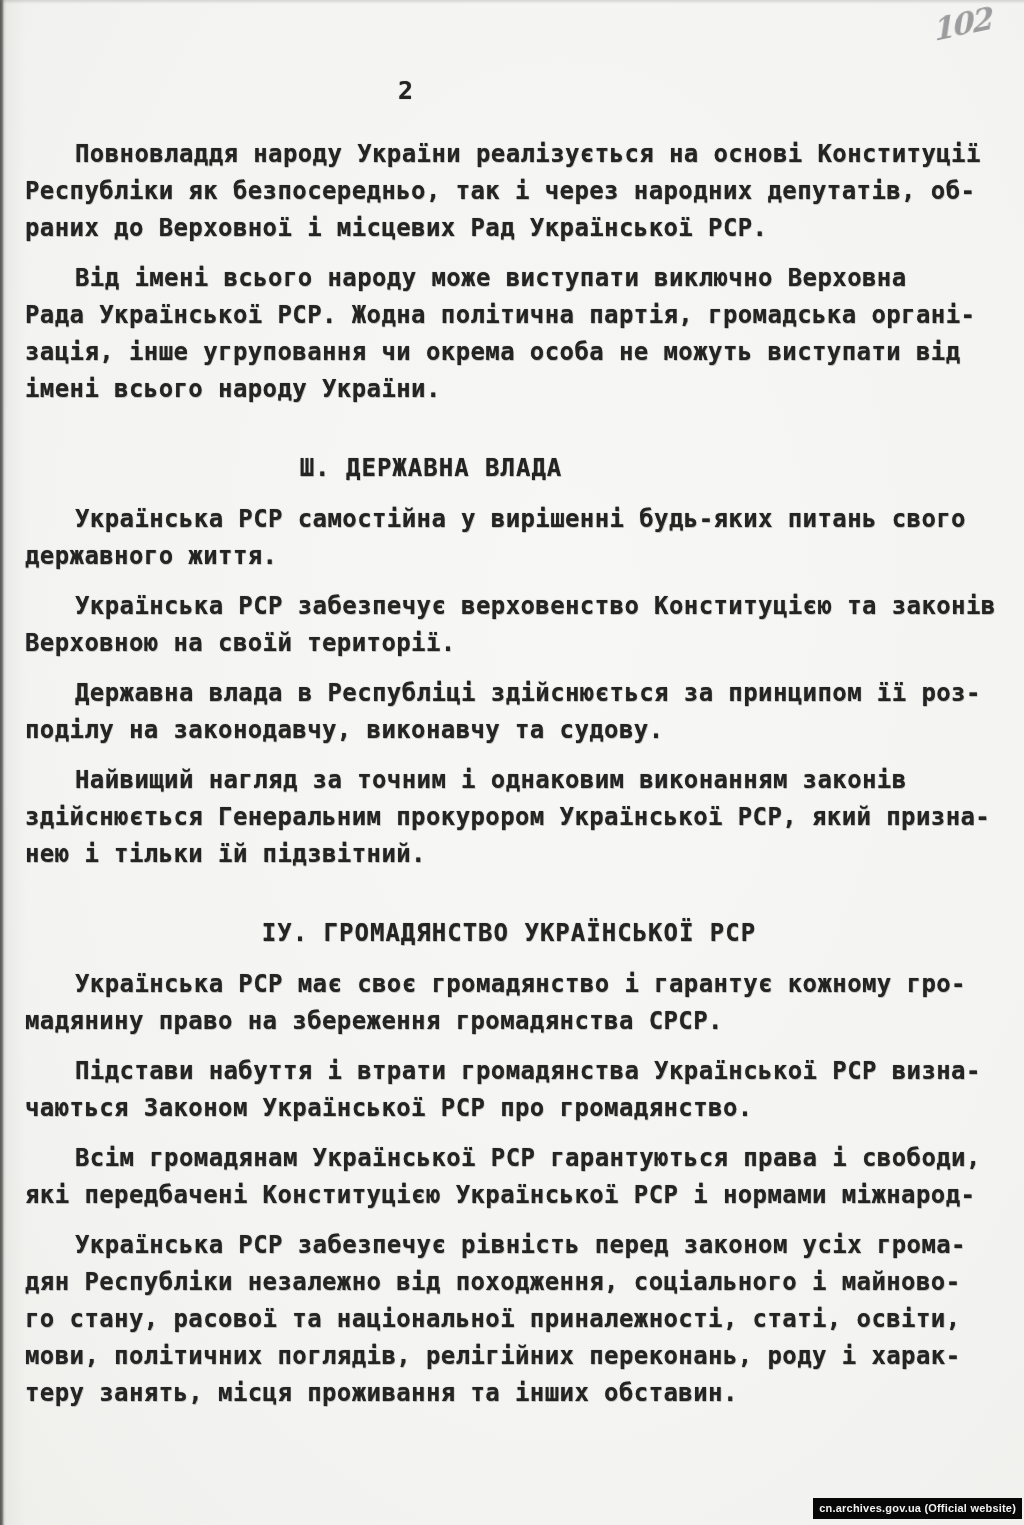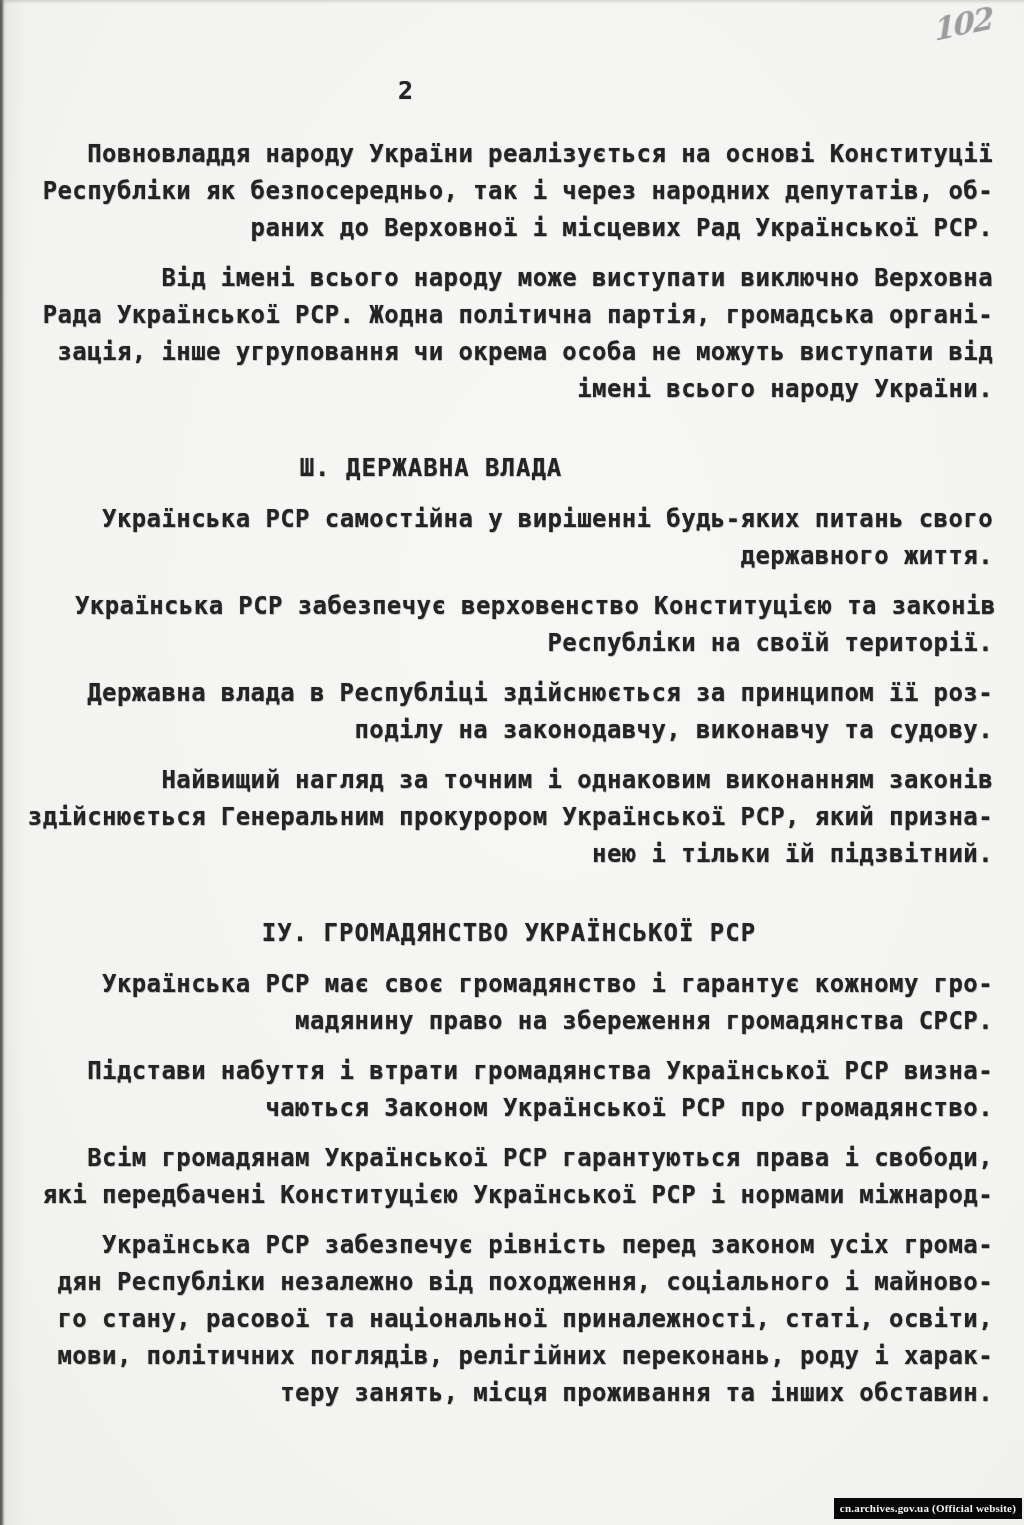--- a/index.html
+++ b/index.html
@@ -64,39 +64,39 @@
     position: absolute;
     left: 25px;
     top: 136px;
     width: 968px;
     font-size: 24px;
     line-height: 37px;
     font-weight: bold;
     letter-spacing: 0.4px;
     text-shadow: 0 0 1px rgba(40,40,40,0.55), 0.6px 0.6px 0 rgba(40,40,40,0.22);
   }
-  .para { margin: 0 0 13px 0; text-align: right; }
+  .para { margin: 0 0 13px 0; }
   .line { display: block; white-space: pre; }
   .line.indent { padding-left: 50px; }
   .heading {
     margin: 42px 0 14px 0;
     font-size: 24px;
     font-weight: bold;
     text-align: center;
     letter-spacing: 1px;
   }
   .heading.shift-left { transform: translateX(-78px); }
   
   .watermark {
     position: absolute;
     right: 2px;
     bottom: 6px;
     background: #070707;
     color: #f2f2f2;
-    font-family: Liberation Serif, serif;
+    font-family: Liberation Sans, sans-serif;
     font-size: 11px;
     font-weight: bold;
     padding: 4px 6px 5px 6px;
     letter-spacing: 0.2px;
   }
 </style>
 </head>
 <body>
 
 <div class="page">
@@ -125,21 +125,21 @@
 
     <h2 class="heading shift-left">Ш. ДЕРЖАВНА ВЛАДА</h2>
 
     <p class="para">
       <span class="line indent">Українська РСР самостійна у вирішенні будь-яких питань свого</span>
       <span class="line">державного життя.</span>
     </p>
 
     <p class="para">
       <span class="line indent">Українська РСР забезпечує верховенство Конституцією та законів</span>
-      <span class="line">Республіки на своїй території.</span>
+      <span class="line">Верховною на своїй території.</span>
     </p>
 
     <p class="para">
       <span class="line indent">Державна влада в Республіці здійснюється за принципом її роз-</span>
       <span class="line">поділу на законодавчу, виконавчу та судову.</span>
     </p>
 
     <p class="para">
       <span class="line indent">Найвищий нагляд за точним і однаковим виконанням законів</span>
       <span class="line">здійснюється Генеральним прокурором Української РСР, який призна-</span>

